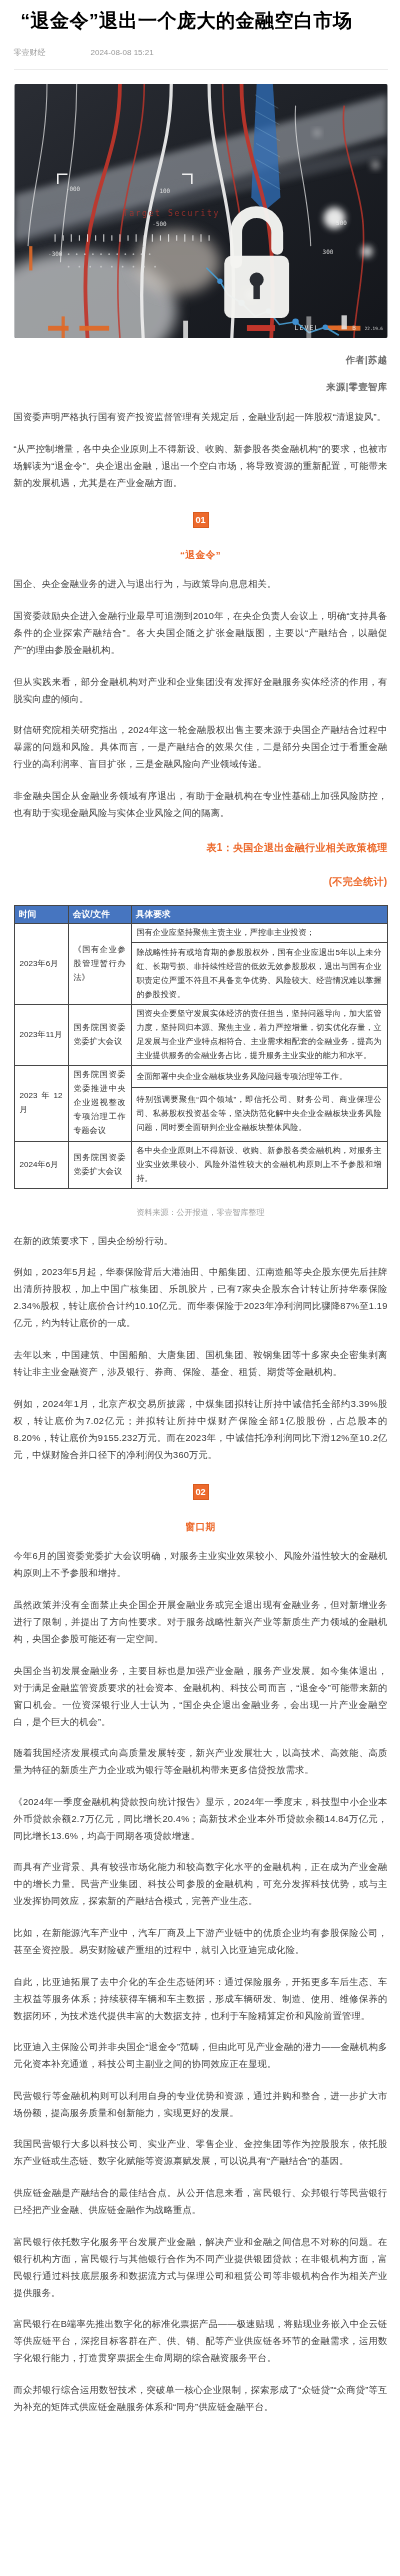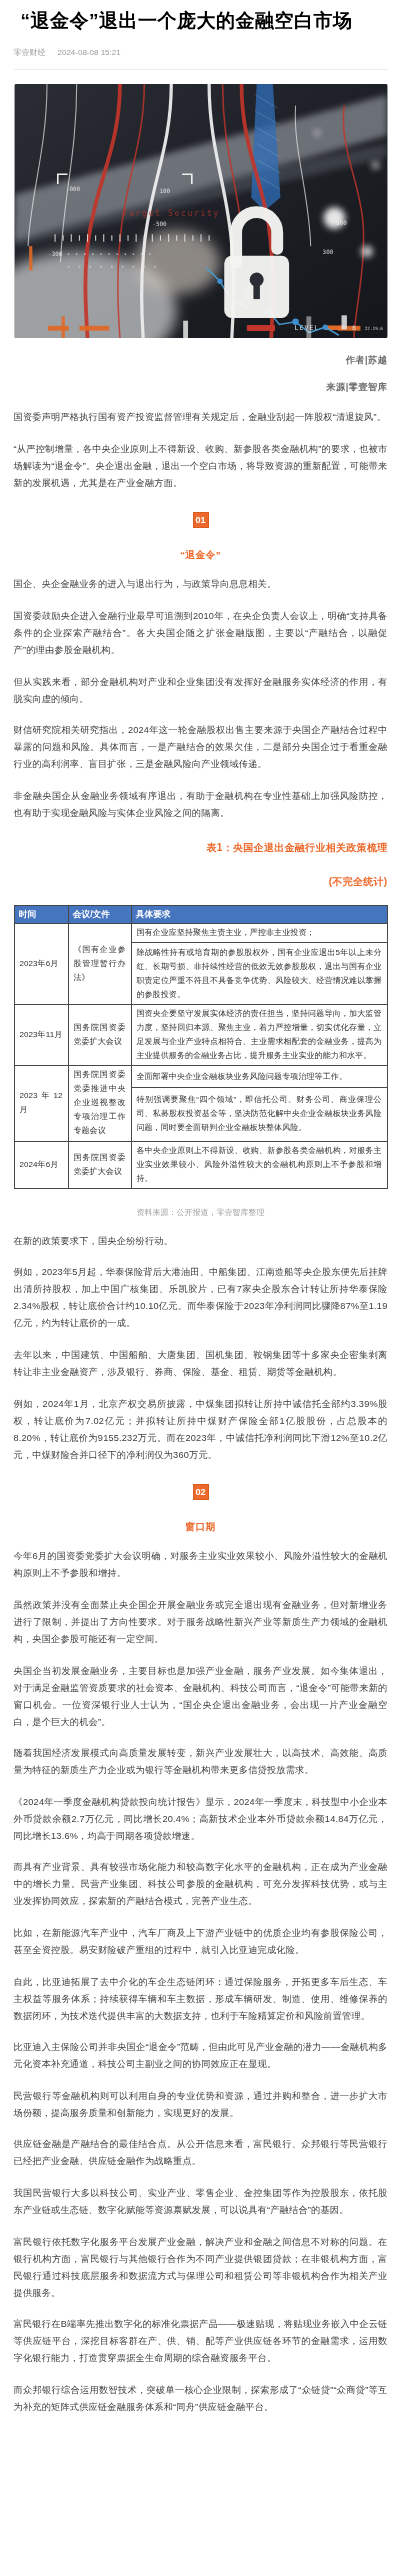--- a/index.html
+++ b/index.html
@@ -4,21 +4,21 @@
 <style>
   html,body{margin:0;padding:0;}
   body{
     width:401px;height:2576px;overflow:hidden;background:#ffffff;
     font-family:"Liberation Sans","DejaVu Sans",sans-serif;color:#3c3c3c;
   }
   .title{
     margin:7.6px 20.6px 0;font-size:19px;line-height:26.5px;color:#000;
     font-weight:bold;letter-spacing:0.5px;
   }
-  .byline{margin:13px 13.5px 0;font-size:8px;color:#9a9a9a;display:flex;align-items:center;}
+  .byline{margin:13px 13.5px 0;font-size:8px;color:#9a9a9a;display:flex;align-items:center;gap:33px;}
   .byline .account{margin-right:12px;}
   .divider{border:0;border-top:0.5px solid #ececec;margin:10.8px 13.5px 0;}
   .hero{margin:14.6px 13.5px 0;border-radius:2px;overflow:hidden;line-height:0;}
   .meta-right{text-align:right;padding:0 13.5px;font-size:9.2px;font-weight:bold;color:#6e6e6e;letter-spacing:0.5px;}
   .author-line{margin-top:16px;}
   .source-line{margin-top:14px;margin-left:32px;}
   .content{padding:0 13.5px;}
   .para{
     font-size:9.2px;line-height:17px;letter-spacing:0.2px;margin:14.6px 0 0;
     text-align:justify;color:#3c3c3c;
@@ -310,21 +310,21 @@
       <p class="para">今年6月的国资委党委扩大会议明确，对服务主业实业效果较小、风险外溢性较大的金融机构原则上不予参股和增持。</p>
       <p class="para">虽然政策并没有全面禁止央企国企开展金融业务或完全退出现有金融业务，但对新增业务进行了限制，并提出了方向性要求。对于服务战略性新兴产业等新质生产力领域的金融机构，央国企参股可能还有一定空间。</p>
       <p class="para">央国企当初发展金融业务，主要目标也是加强产业金融，服务产业发展。如今集体退出，对于满足金融监管资质要求的社会资本、金融机构、科技公司而言，“退金令”可能带来新的窗口机会。一位资深银行业人士认为，“国企央企退出金融业务，会出现一片产业金融空白，是个巨大的机会”。</p>
       <p class="para">随着我国经济发展模式向高质量发展转变，新兴产业发展壮大，以高技术、高效能、高质量为特征的新质生产力企业或为银行等金融机构带来更多信贷投放需求。</p>
       <p class="para">《2024年一季度金融机构贷款投向统计报告》显示，2024年一季度末，科技型中小企业本外币贷款余额2.7万亿元，同比增长20.4%；高新技术企业本外币贷款余额14.84万亿元，同比增长13.6%，均高于同期各项贷款增速。</p>
       <p class="para">而具有产业背景、具有较强市场化能力和较高数字化水平的金融机构，正在成为产业金融中的增长力量。民营产业集团、科技公司参股的金融机构，可充分发挥科技优势，或与主业发挥协同效应，探索新的产融结合模式，完善产业生态。</p>
       <p class="para">比如，在新能源汽车产业中，汽车厂商及上下游产业链中的优质企业均有参股保险公司，甚至全资控股。易安财险破产重组的过程中，就引入比亚迪完成化险。</p>
       <p class="para">自此，比亚迪拓展了去中介化的车企生态链闭环：通过保险服务，开拓更多车后生态、车主权益等服务体系；持续获得车辆和车主数据，形成车辆研发、制造、使用、维修保养的数据闭环，为技术迭代提供丰富的大数据支持，也利于车险精算定价和风险前置管理。</p>
       <p class="para">比亚迪入主保险公司并非央国企“退金令”范畴，但由此可见产业金融的潜力——金融机构多元化资本补充通道，科技公司主副业之间的协同效应正在显现。</p>
       <p class="para">民营银行等金融机构则可以利用自身的专业优势和资源，通过并购和整合，进一步扩大市场份额，提高服务质量和创新能力，实现更好的发展。</p>
+      <p class="para">我国民营银行大多以科技公司、实业产业、零售企业、金控集团等作为控股股东，依托股东产业链或生态链、数字化赋能等资源禀赋发展，可以说具有“产融结合”的基因。</p>
       <p class="para">供应链金融是产融结合的最佳结合点。从公开信息来看，富民银行、众邦银行等民营银行已经把产业金融、供应链金融作为战略重点。</p>
-      <p class="para">我国民营银行大多以科技公司、实业产业、零售企业、金控集团等作为控股股东，依托股东产业链或生态链、数字化赋能等资源禀赋发展，可以说具有“产融结合”的基因。</p>
       <p class="para">富民银行依托数字化服务平台发展产业金融，解决产业和金融之间信息不对称的问题。在银行机构方面，富民银行与其他银行合作为不同产业提供银团贷款；在非银机构方面，富民银行通过科技底层服务和数据流方式与保理公司和租赁公司等非银机构合作为相关产业提供服务。</p>
       <p class="para">富民银行在B端率先推出数字化的标准化票据产品——极速贴现，将贴现业务嵌入中企云链等供应链平台，深挖目标客群在产、供、销、配等产业供应链各环节的金融需求，运用数字化银行能力，打造贯穿票据全生命周期的综合融资服务平台。</p>
       <p class="para">而众邦银行综合运用数智技术，突破单一核心企业限制，探索形成了“众链贷”“众商贷”等互为补充的矩阵式供应链金融服务体系和“同舟”供应链金融平台。</p>
     </div>
 
 </div>
 
 
 </body></html>

